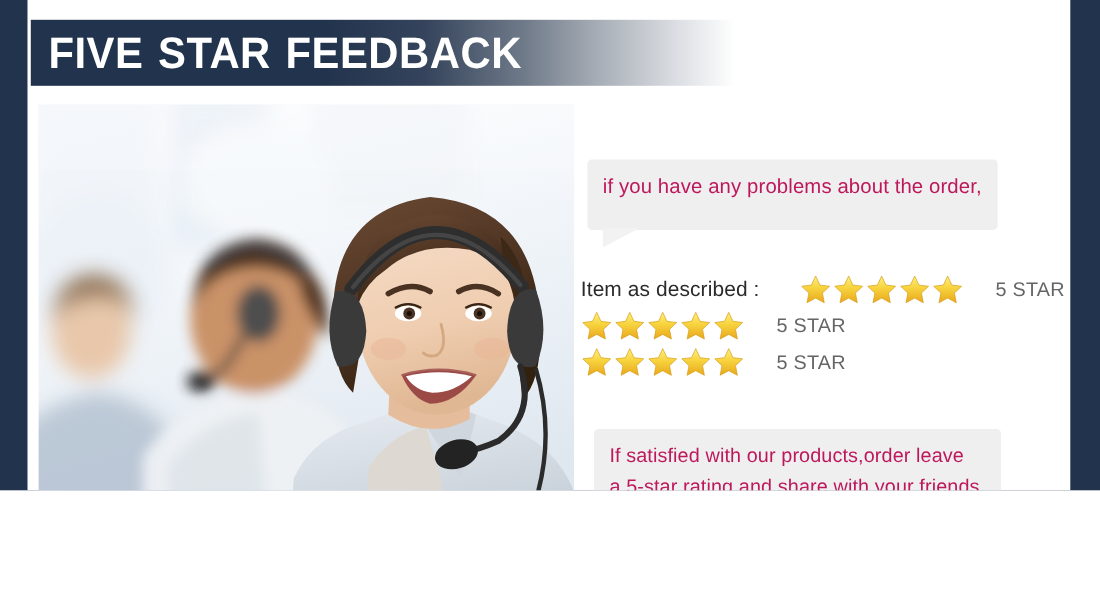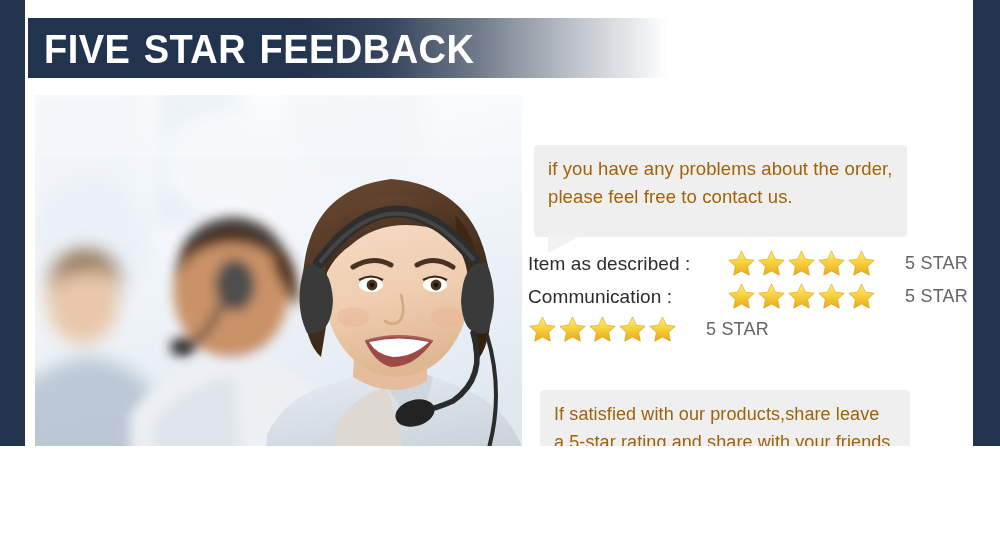--- a/index.html
+++ b/index.html
@@ -79,21 +79,21 @@
     left: 522px;
     top: 95px;
     width: 451px;
     height: 405px;
   }
 
   .bubble {
     position: absolute;
     background: #efefef;
     border-radius: 4px;
-    color: #a16207;
+    color: #be185d;
     font-family: "Liberation Sans", sans-serif;
     font-weight: 300;
     font-size: 18.5px;
     line-height: 28px;
     padding: 10px 14px 26px 14px;
     letter-spacing: 0.1px;
     white-space: nowrap;
   }
   .bubble .line { display: block; }
 
@@ -284,21 +284,20 @@
       <g filter="url(#blurSoft)" opacity="0.18">
         <rect x="0" y="0" width="487" height="60" fill="#ffffff"></rect>
       </g>
     </svg>
   </div>
 
   <div class="panel">
 
     <div class="bubble bubble-top">
       <span class="line">if you have any problems about the order,</span>
-      <span class="line">please feel free to contact us.</span>
     </div>
 
     <div class="ratings">
 
       <div class="rating-row">
         <div class="rating-label">Item as described :</div>
         <div class="stars">
           <svg class="star" viewBox="0 0 24 24">
               <defs>
                 <linearGradient id="sg1" x1="0" y1="0" x2="0" y2="1">
@@ -319,21 +318,20 @@
               <path d="M12 1.6l3.2 6.8 7.3.9-5.4 5.1 1.4 7.3L12 18.2 5.5 21.7l1.4-7.3L1.5 9.3l7.3-.9z" fill="url(#sg1)" stroke="#d69a14" stroke-width="0.5"></path>
             </svg>
           <svg class="star" viewBox="0 0 24 24">
               <path d="M12 1.6l3.2 6.8 7.3.9-5.4 5.1 1.4 7.3L12 18.2 5.5 21.7l1.4-7.3L1.5 9.3l7.3-.9z" fill="url(#sg1)" stroke="#d69a14" stroke-width="0.5"></path>
             </svg>
         </div>
         <div class="rating-value">5 STAR</div>
       </div>
 
       <div class="rating-row">
-        <div class="rating-label">Communication :</div>
         <div class="stars">
           <svg class="star" viewBox="0 0 24 24">
               <path d="M12 1.6l3.2 6.8 7.3.9-5.4 5.1 1.4 7.3L12 18.2 5.5 21.7l1.4-7.3L1.5 9.3l7.3-.9z" fill="url(#sg1)" stroke="#d69a14" stroke-width="0.5"></path>
             </svg>
           <svg class="star" viewBox="0 0 24 24">
               <path d="M12 1.6l3.2 6.8 7.3.9-5.4 5.1 1.4 7.3L12 18.2 5.5 21.7l1.4-7.3L1.5 9.3l7.3-.9z" fill="url(#sg1)" stroke="#d69a14" stroke-width="0.5"></path>
             </svg>
           <svg class="star" viewBox="0 0 24 24">
               <path d="M12 1.6l3.2 6.8 7.3.9-5.4 5.1 1.4 7.3L12 18.2 5.5 21.7l1.4-7.3L1.5 9.3l7.3-.9z" fill="url(#sg1)" stroke="#d69a14" stroke-width="0.5"></path>
             </svg>
@@ -364,18 +362,18 @@
           <svg class="star" viewBox="0 0 24 24">
               <path d="M12 1.6l3.2 6.8 7.3.9-5.4 5.1 1.4 7.3L12 18.2 5.5 21.7l1.4-7.3L1.5 9.3l7.3-.9z" fill="url(#sg1)" stroke="#d69a14" stroke-width="0.5"></path>
             </svg>
         </div>
         <div class="rating-value">5 STAR</div>
       </div>
 
     </div>
 
     <div class="bubble bubble-bottom">
-      <span class="line">If satisfied with our products,share leave</span>
+      <span class="line">If satisfied with our products,order leave</span>
       <span class="line">a 5-star rating and share with your friends.</span>
     </div>
 
   </div>
 </div>
 
 </body></html>

